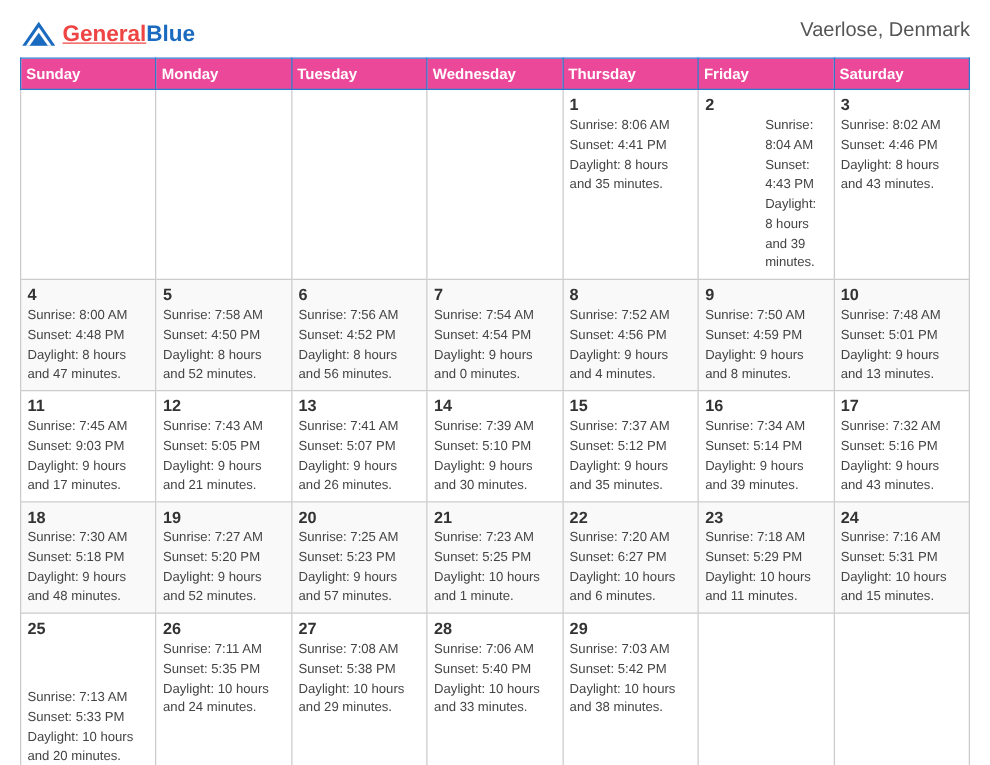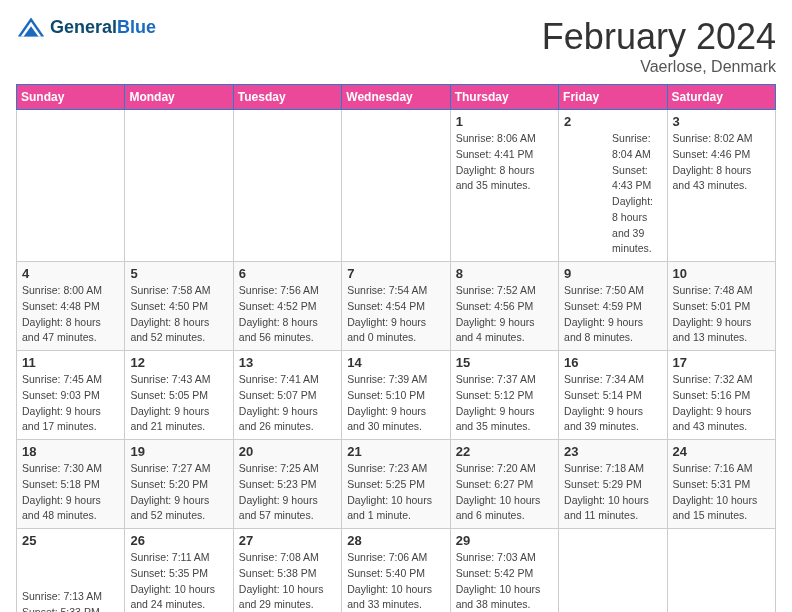--- a/index.html
+++ b/index.html
@@ -14,21 +14,21 @@
       display: flex;
       justify-content: space-between;
       align-items: flex-start;
       margin-bottom: 8px;
     }
     .logo {
       display: flex;
       align-items: center;
       gap: 4px;
     }
-    .logo-text-general { font-size: 18px; font-weight: bold; color: #0c4a6e; }
+    .logo-text-general { font-size: 18px; font-weight: bold; color: #ef4444; text-decoration: underline; }
     .logo-text-blue { font-size: 18px; font-weight: bold; color: #1a6bbf; }
     .logo-icon {
       width: 30px;
       height: 22px;
     }
     .title-block { text-align: right; }
     .month-title { font-size: 36px; font-weight: 300; color: #333; }
     .location { font-size: 16px; color: #555; }
     .calendar {
       width: 100%;
@@ -75,21 +75,20 @@
     <svg class="logo-icon" viewBox="0 0 40 30">
       <polygon points="20,2 38,28 2,28" fill="#1a6bbf"></polygon>
       <polygon points="20,8 34,28 6,28" fill="#fff"></polygon>
       <polygon points="20,14 30,28 10,28" fill="#1a6bbf"></polygon>
     </svg>
     <div>
       <span class="logo-text-general">General</span><span class="logo-text-blue">Blue</span>
     </div>
   </div>
   <div class="title-block">
-    <div class="month-title">February 2024</div>
     <div class="location">Vaerlose, Denmark</div>
   </div>
 </div>
 
 <table class="calendar">
   <thead>
     <tr id="header-row">
         <th>Sunday</th>
         <th>Monday</th>
         <th>Tuesday</th>

